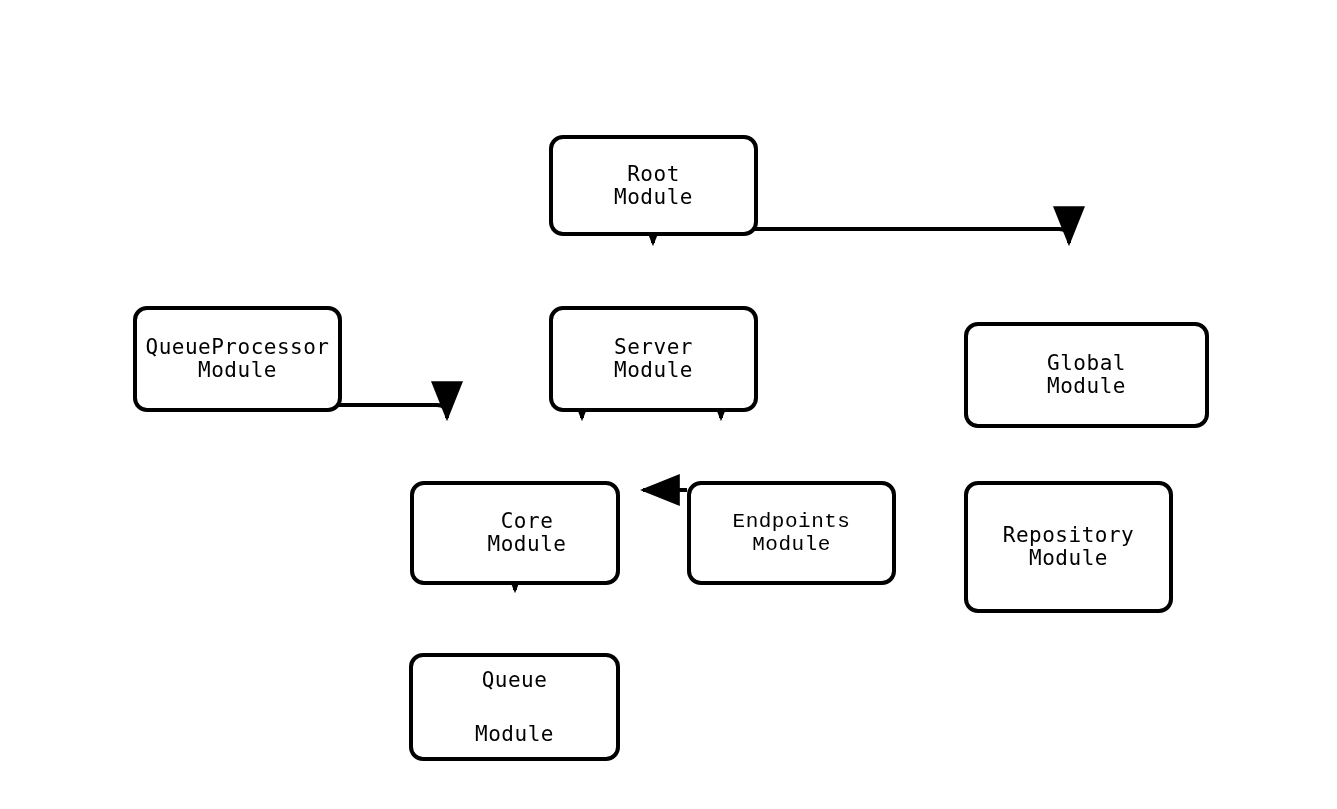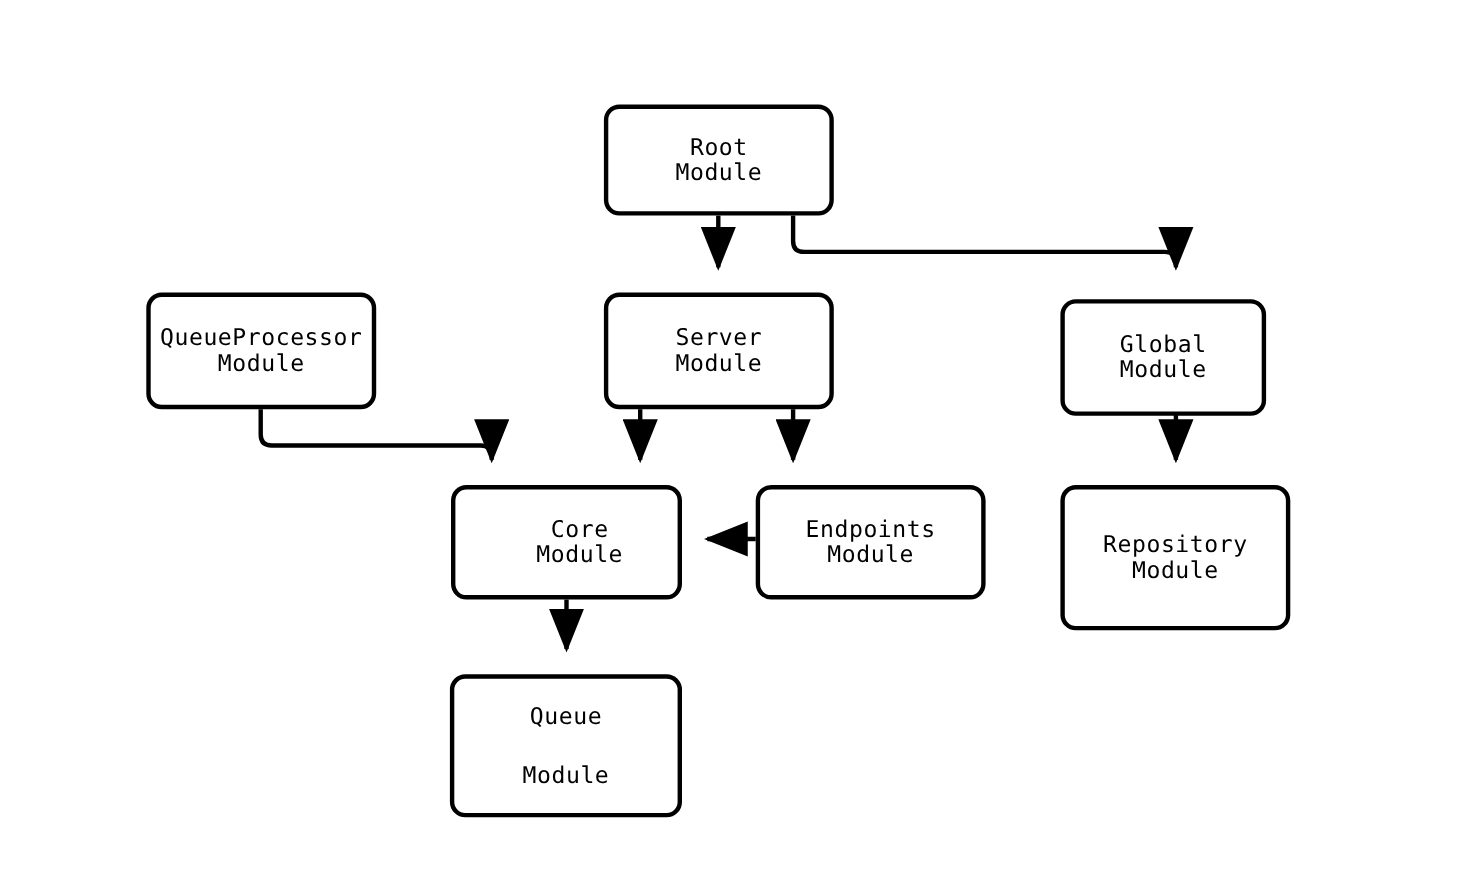--- a/index.html
+++ b/index.html
@@ -34,20 +34,21 @@
     display: flex;
     flex-direction: column;
     align-items: center;
     justify-content: center;
     text-align: center;
     color: #000000;
     font-size: 21px;
     line-height: 23px;
     letter-spacing: 0.5px;
     z-index: 2;
+    margin-top: 40px;
   }
   .node .line1, .node .line2 {
     display: block;
     white-space: pre;
   }
 </style>
 </head>
 <body>
 
 <div id="canvas">
@@ -84,38 +85,38 @@
   <div class="node" style="left:133px; top:266px; width:209px; height:106px;">
     <span class="line1">QueueProcessor</span>
     <span class="line2">Module</span>
   </div>
 
   <div class="node" style="left:549px; top:266px; width:209px; height:106px;align-items:center;">
     <span class="line1">Server</span>
     <span class="line2">Module</span>
   </div>
 
-  <div class="node" style="left:964px; top:272px; width:187px; height:106px;">
+  <div class="node" style="left:964px; top:282px; width:245px; height:106px;">
     <span class="line1">Global</span>
     <span class="line2">Module</span>
   </div>
 
   <div class="node" style="left:410px; top:441px; width:210px; height:104px;padding-left:24px;">
     <span class="line1">Core</span>
     <span class="line2">Module</span>
   </div>
 
-  <div class="node" style="left:687px; top:441px; width:209px; height:104px;">
+  <div class="node" style="left:687px; top:441px; width:209px; height:104px;font-family:Liberation Mono, monospace;">
     <span class="line1">Endpoints</span>
     <span class="line2">Module</span>
   </div>
 
   <div class="node" style="left:964px; top:441px; width:209px; height:132px;">
     <span class="line1">Repository</span>
     <span class="line2">Module</span>
   </div>
 
-  <div class="node" style="left:409px; top:613px; width:211px; height:130px;gap:31px;">
+  <div class="node" style="left:409px; top:613px; width:211px; height:108px;gap:31px;">
     <span class="line1">Queue</span>
     <span class="line2">Module</span>
   </div>
 
 </div>
 
 </body></html>

